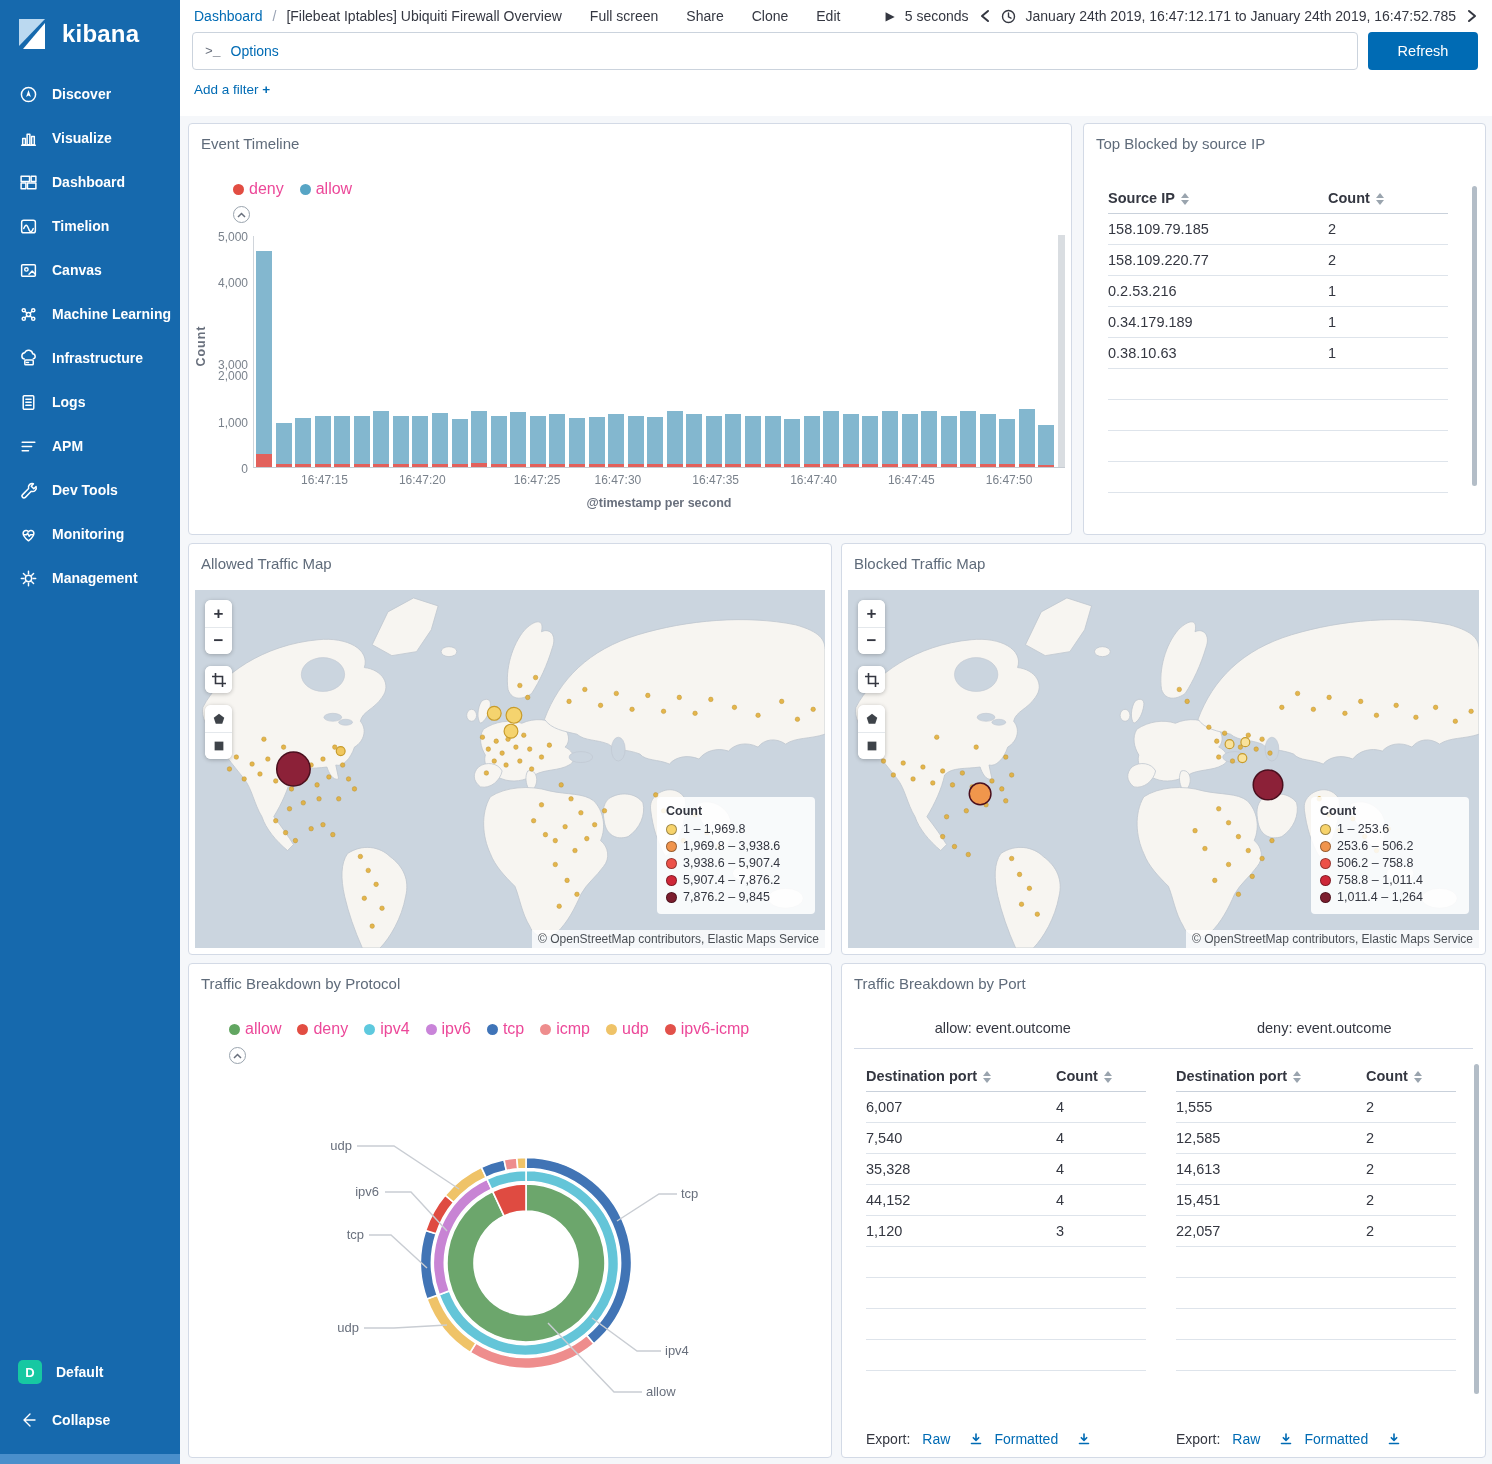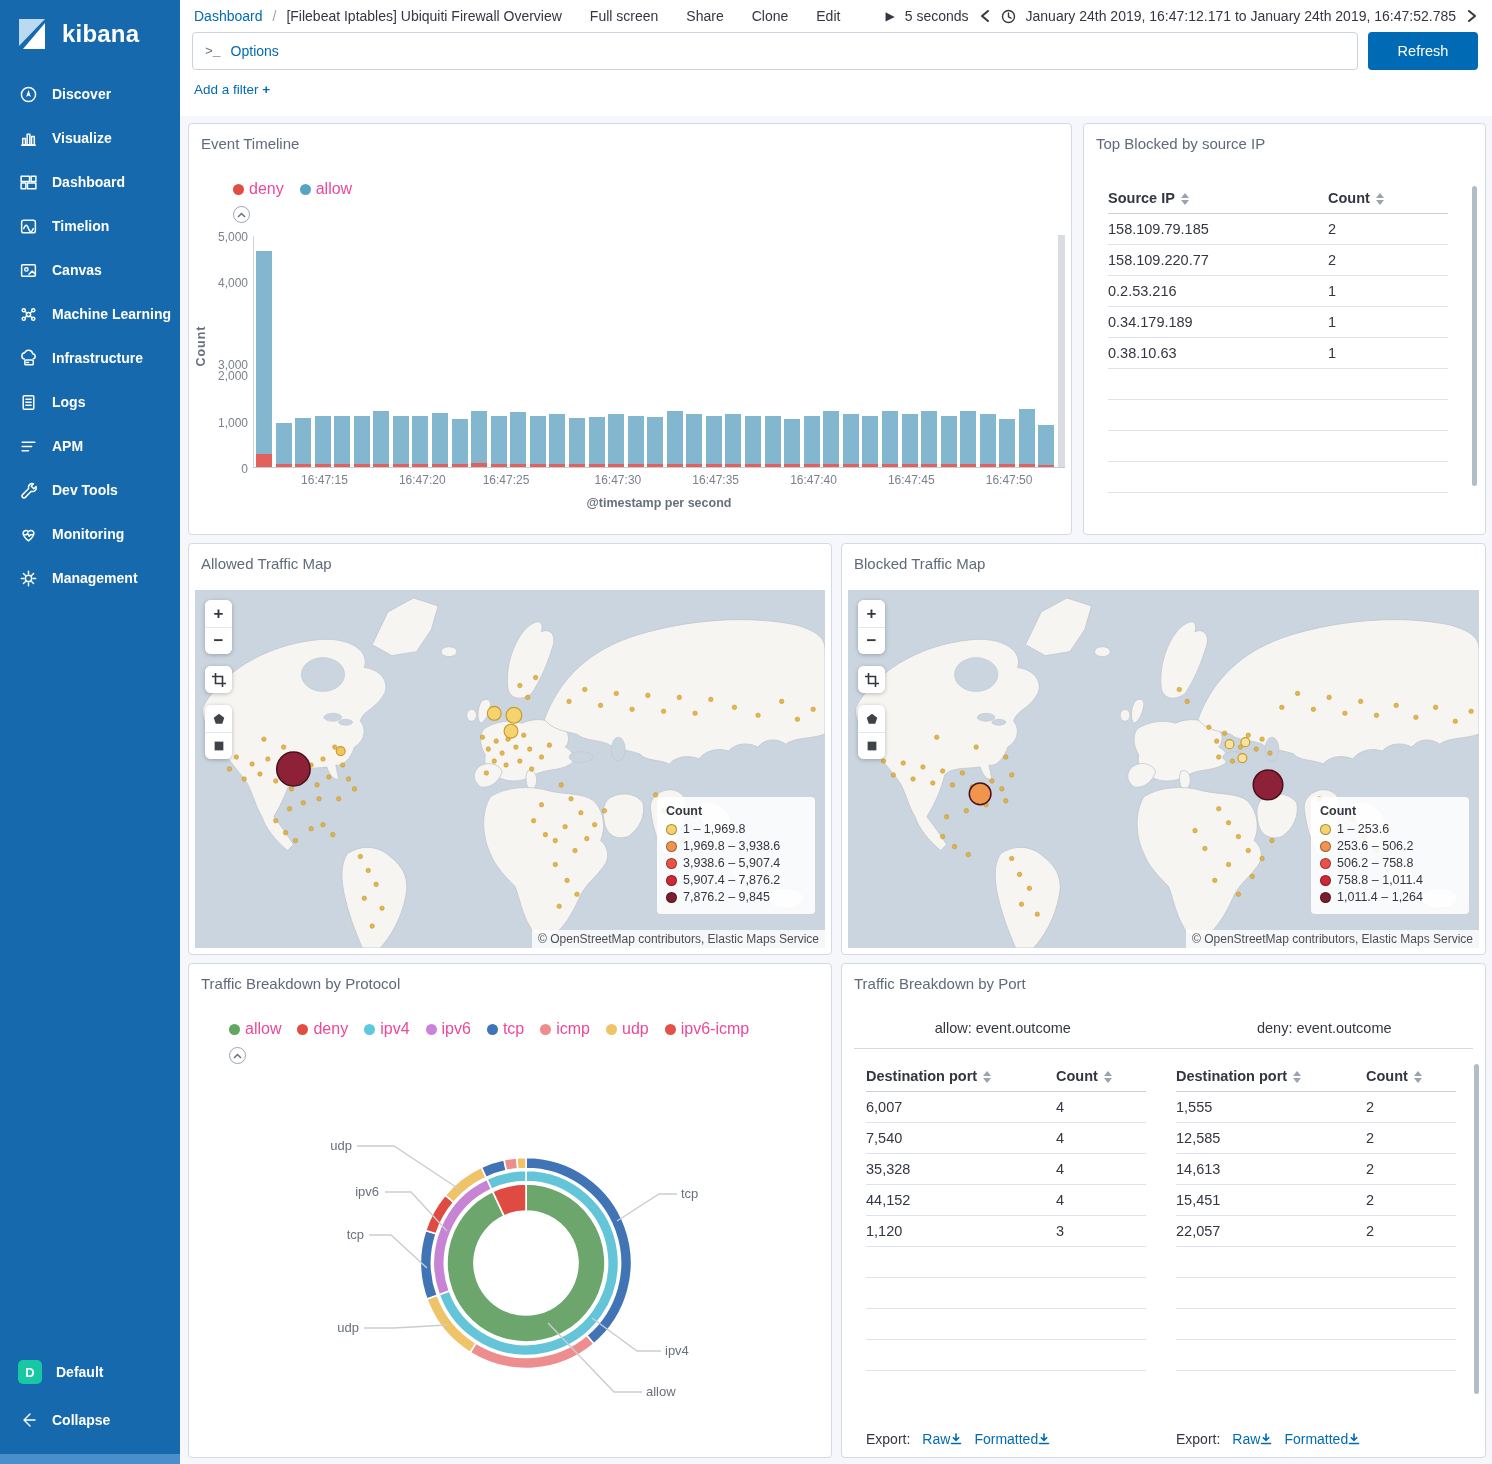--- a/index.html
+++ b/index.html
@@ -67,21 +67,21 @@
   .map-legend{position:absolute;right:10px;bottom:34px;width:158px;background:rgba(255,255,255,.87);border-radius:4px;padding:7px 9px;font-size:12.5px;color:#343741}
   .map-legend .lg-title{font-weight:700;margin-bottom:4px}
   .lg-row{display:flex;align-items:center;gap:6px;margin:3px 0}
   .lg-dot{width:11px;height:11px;border-radius:50%;border:1px solid rgba(0,0,0,.35)}
   .map-attrib{position:absolute;right:0;bottom:0;background:rgba(255,255,255,.8);font-size:12px;color:#4A4F55;padding:2px 6px}
   
   .port-headings{position:absolute;left:0;top:56px;width:100%;display:flex;font-size:14.5px;color:#343741}
   .port-headings div{flex:1;text-align:center}
   .port-hr{position:absolute;left:12px;right:12px;top:84px;border-bottom:1px solid #D3DAE6}
   .export-row{position:absolute;bottom:10px;display:flex;align-items:center;gap:12px;font-size:14px;color:#343741}
-  .export-link{display:inline-flex;align-items:center;gap:0;font-size:14px}
+  .export-link{display:inline-flex;align-items:center;gap:20px;font-size:14px}
   
   #protocol-svg{position:absolute;left:0;top:0}
   #protocol-svg path.seg{stroke:#fff;stroke-width:1.6;cursor:pointer}
   #protocol-svg polyline{fill:none;stroke:#C9CDD3;stroke-width:1.4}
   #protocol-svg text{fill:#69707D;font-size:13px;font-family:"Liberation Sans",sans-serif}
 </style>
 </head>
 <body>
 
 <div id="sidebar">
@@ -459,21 +459,21 @@
         </div>
         <div style="position: absolute; bottom: 0px; width: 7px; height: 232px; background: rgb(217, 221, 225); left: 804px;"></div>
         <span class="ytick" style="top: 232px;">0</span>
         <span class="ytick" style="top: 185.6px;">1,000</span>
         <span class="ytick" style="top: 139.2px;">2,000</span>
         <span class="ytick" style="top: 92.8px; margin-top: 35px;">3,000</span>
         <span class="ytick" style="top: 46.4px;">4,000</span>
         <span class="ytick" style="top: 0px;">5,000</span>
         <span class="xtick" style="left: 70.4634px;">16:47:15</span>
         <span class="xtick" style="left: 168.268px;">16:47:20</span>
-        <span class="xtick" style="left: 252px;">16:47:25</span>
+        <span class="xtick" style="left: 283px;">16:47:25</span>
         <span class="xtick" style="left: 363.878px;">16:47:30</span>
         <span class="xtick" style="left: 461.683px;">16:47:35</span>
         <span class="xtick" style="left: 559.488px;">16:47:40</span>
         <span class="xtick" style="left: 657.293px;">16:47:45</span>
         <span class="xtick" style="left: 755.098px;">16:47:50</span>
       </div>
     <div id="tl-xlabel">@timestamp per second</div>
   </div>
 
   <div class="panel" id="p-blockedip" style="left:903px;top:123px;width:403px;height:412px">

